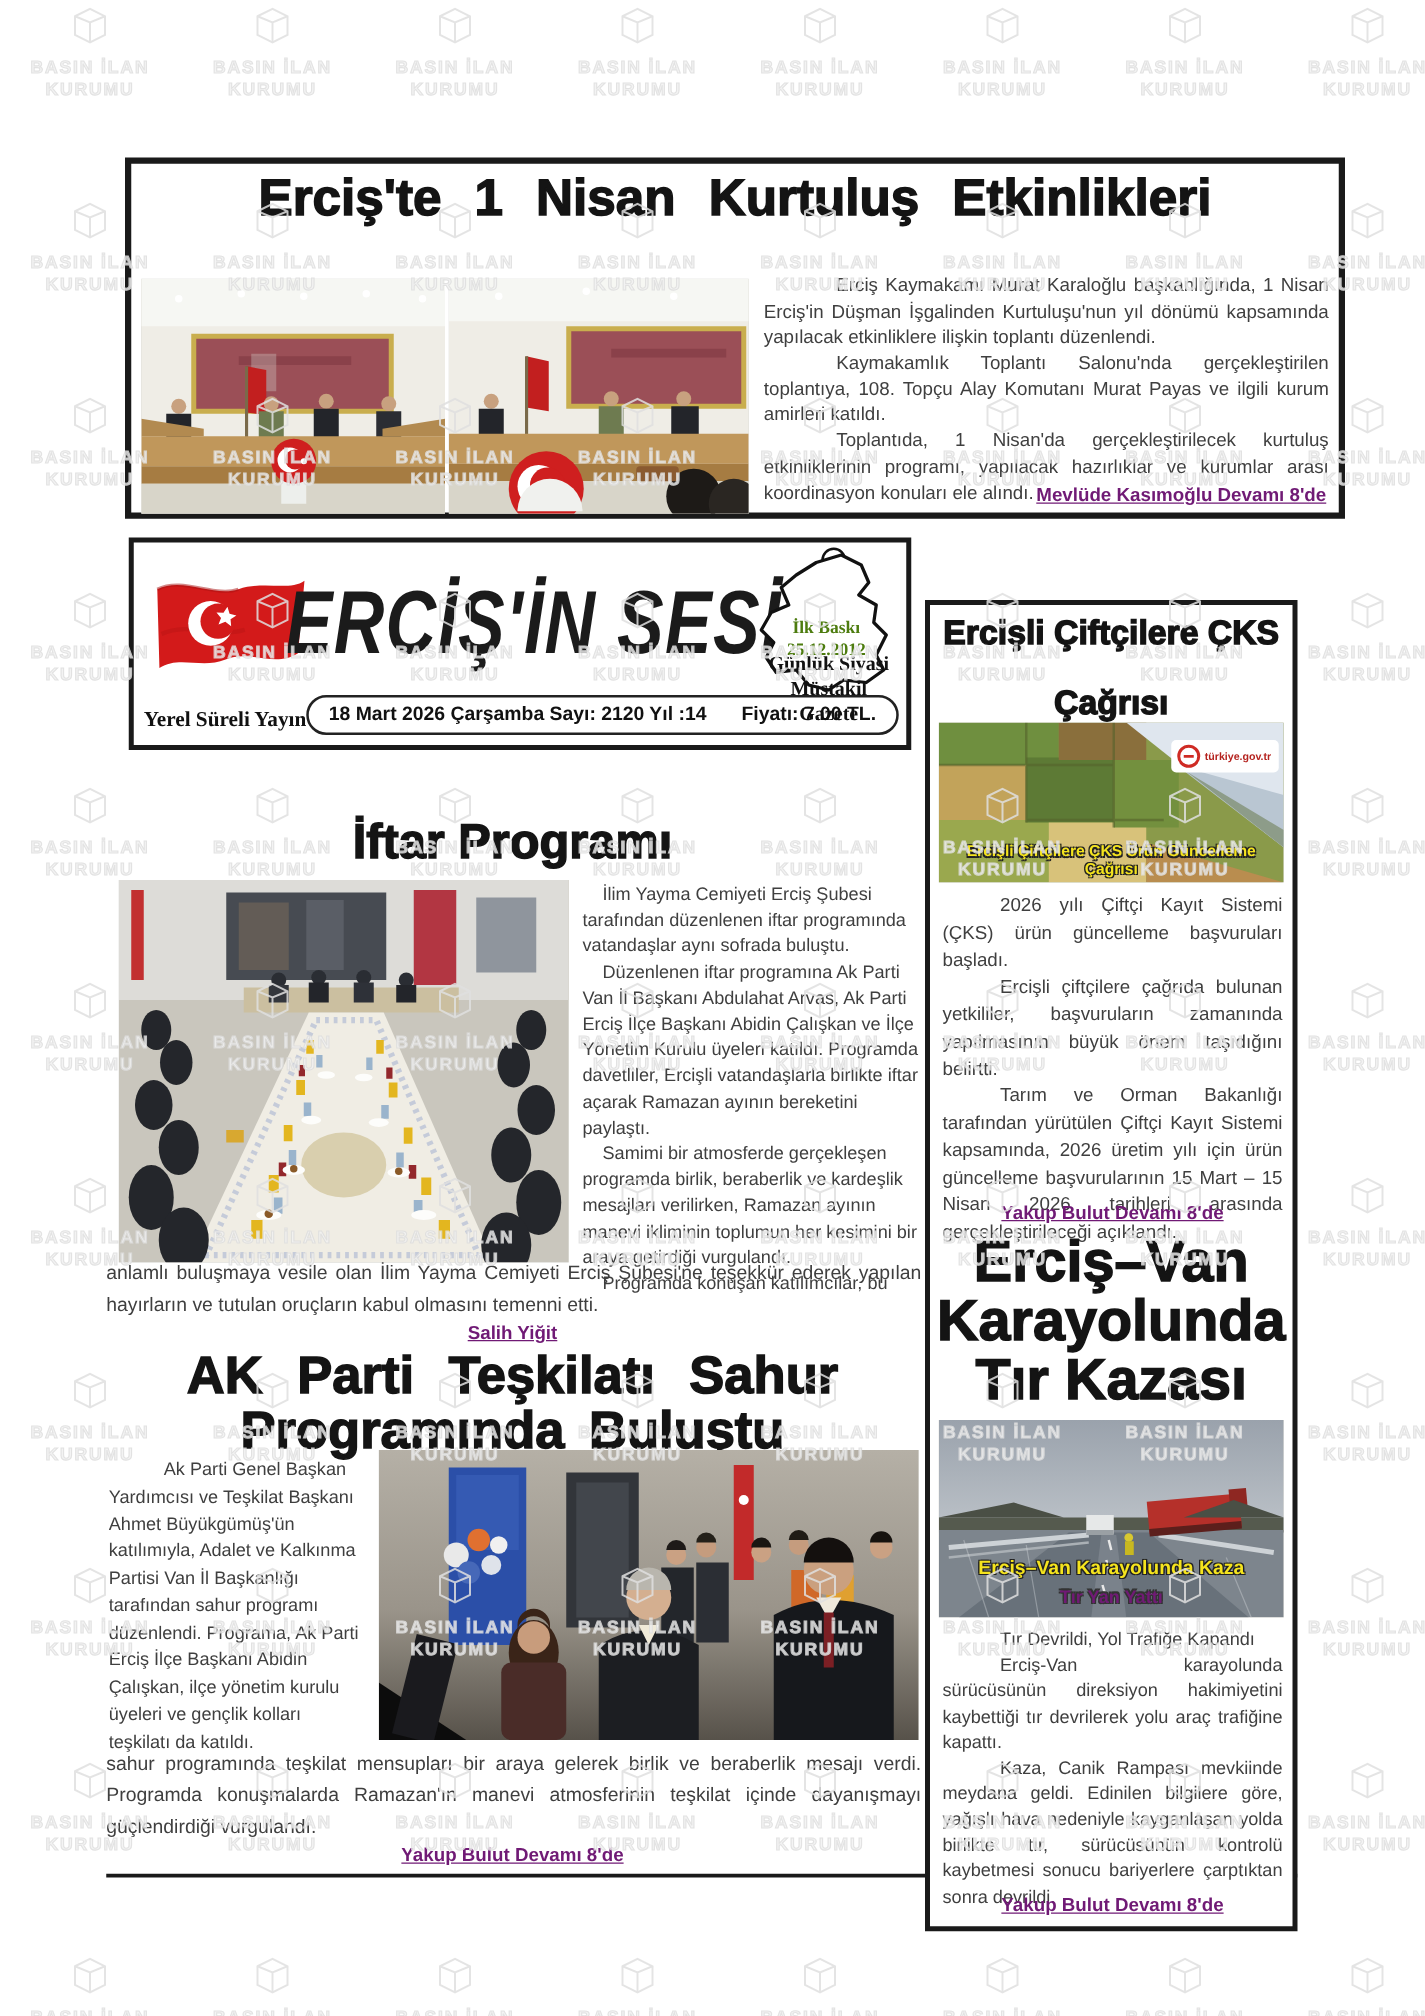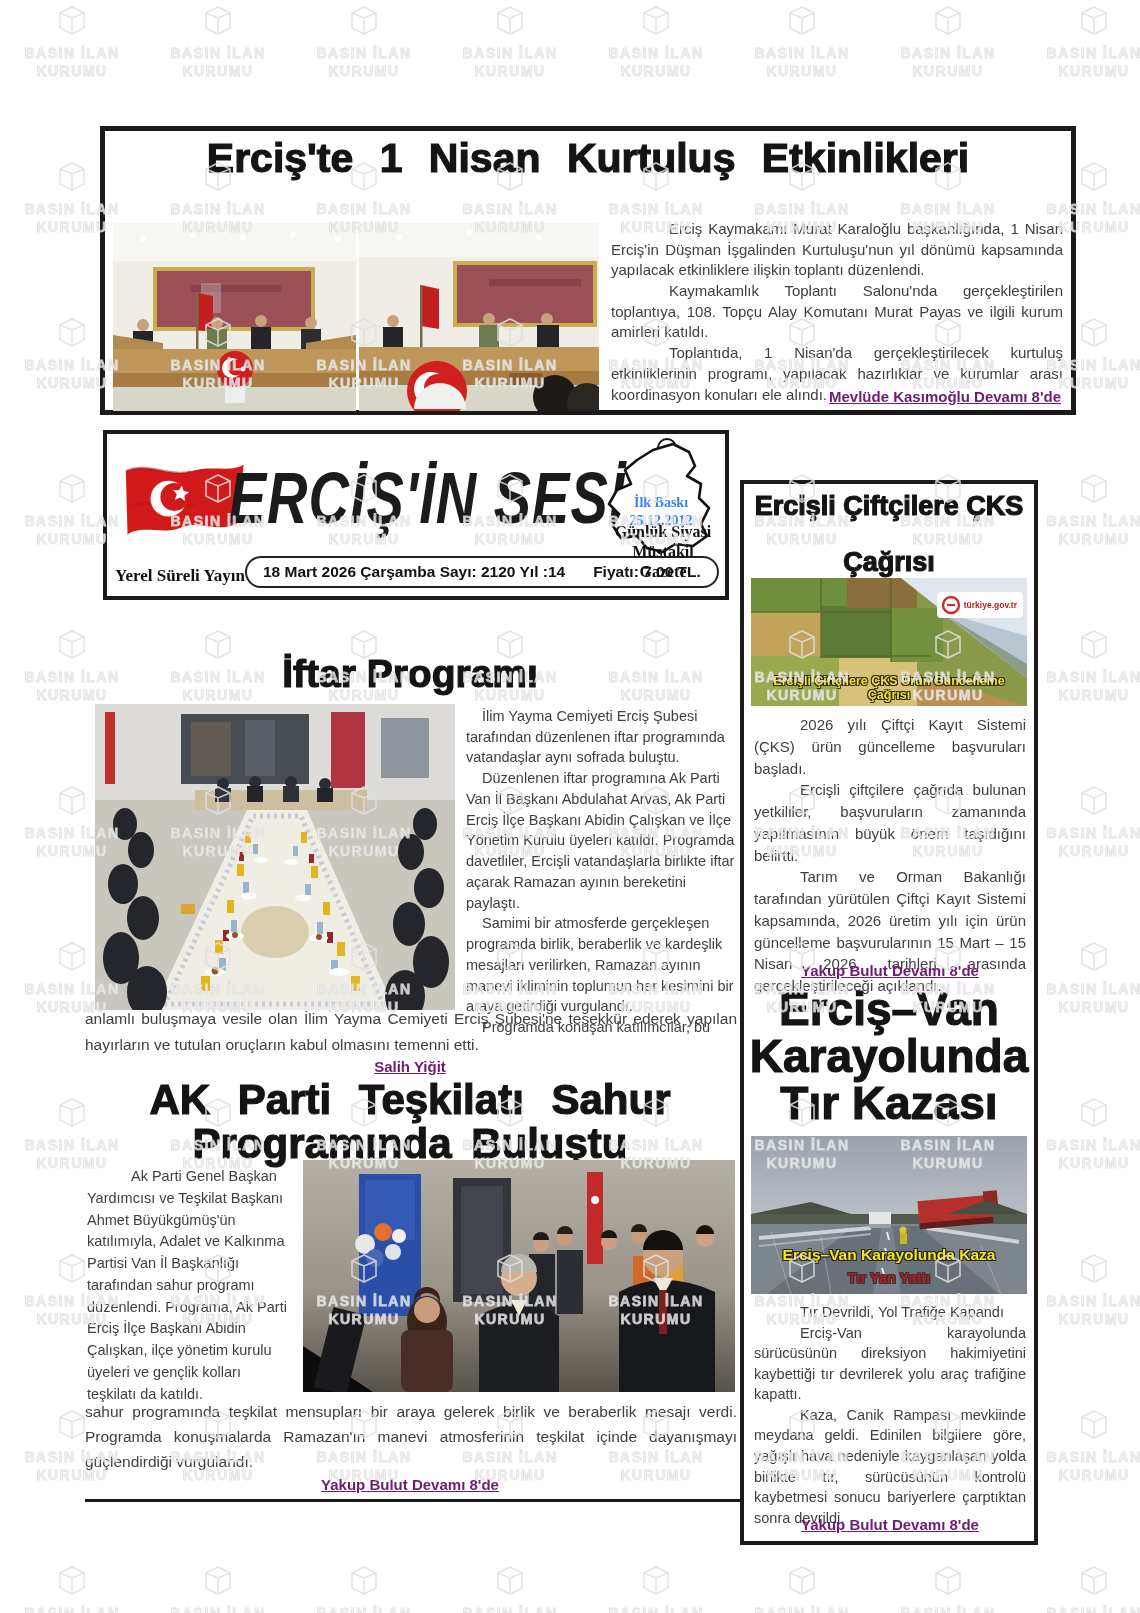--- a/index.html
+++ b/index.html
@@ -27,21 +27,21 @@
   #top-text{left:506px;top:88px;width:452px;font-size:15px;line-height:1.38;}
   #top-text p{text-indent:58px;}
   #top-byline{right:10px;bottom:5px;}
   
   #masthead{left:103px;top:430px;width:626px;height:170px;}
   #mh-flag{left:12px;top:22px;width:128px;height:96px;}
   #mh-title{left:118px;top:22px;width:404px;text-align:center;font-size:56px;font-weight:bold;
             font-style:italic;color:#1b1b1b;letter-spacing:1px;transform:scaleY(1.28);transform-origin:top;}
   #mh-map{right:2px;top:2px;width:128px;height:124px;}
   #mh-ilk{right:16px;top:60px;width:96px;text-align:center;font-family:"Liberation Serif",serif;
-          font-weight:bold;font-size:14px;color:#3b82f6;line-height:1.25;}
+          font-weight:bold;font-size:14px;color:#4d7c0f;line-height:1.25;}
   #mh-yerel{left:8px;bottom:10px;font-family:"Liberation Serif",serif;font-weight:bold;
             font-size:17px;color:#111;}
   #mh-pill{left:138px;bottom:8px;border:2.5px solid #222;border-radius:28px;padding:5px 16px;
            font-weight:bold;font-size:15.5px;color:#111;white-space:nowrap;display:flex;gap:28px;}
   #mh-gunluk{right:6px;bottom:14px;width:112px;text-align:center;font-family:"Liberation Serif",serif;
              font-weight:bold;font-size:16px;color:#111;line-height:1.25;}
   
   #if-h1{left:85px;top:612px;width:650px;font-size:39px;word-spacing:6px;}
   #if-h2{left:85px;top:654px;width:650px;font-size:39px;}
   #if-photo{left:95px;top:704px;width:360px;height:306px;}
@@ -72,21 +72,21 @@
   #ac-h3{left:4px;top:596px;width:282px;font-size:46px;}
   #ac-photo{left:7px;top:652px;width:276px;height:158px;}
   #ac-text{left:10px;top:818px;width:272px;font-size:14.5px;line-height:1.42;}
   #ac-text p{text-indent:46px;}
   #ac-byline{left:10px;bottom:8px;width:272px;}
   
   .ph{overflow:hidden;background:#d8d8d2;}
   .ph svg{display:block;width:100%;height:100%;}
   .cap-y{position:absolute;width:100%;text-align:center;font-weight:bold;color:#f5e41e;
          text-shadow:-1px -1px 0 #222,1px -1px 0 #222,-1px 1px 0 #222,1px 1px 0 #222;}
-  .cap-w{position:absolute;width:100%;text-align:center;font-weight:bold;color:#b91c1c;
+  .cap-w{position:absolute;width:100%;text-align:center;font-weight:bold;color:#701a75;
          text-shadow:-1px -1px 0 #333,1px -1px 0 #333,-1px 1px 0 #333,1px 1px 0 #333;}
   #ck-cap{bottom:4px;font-size:12.5px;}
   #ck-logo{position:absolute;top:22px;right:10px;font-size:8.5px;font-weight:bold;color:#b5231f;}
   #ac-cap1{bottom:30px;font-size:15.5px;}
   #ac-cap2{bottom:8px;font-size:14.5px;}
 </style>
 </head>
 <body>
 
 <div id="page">

